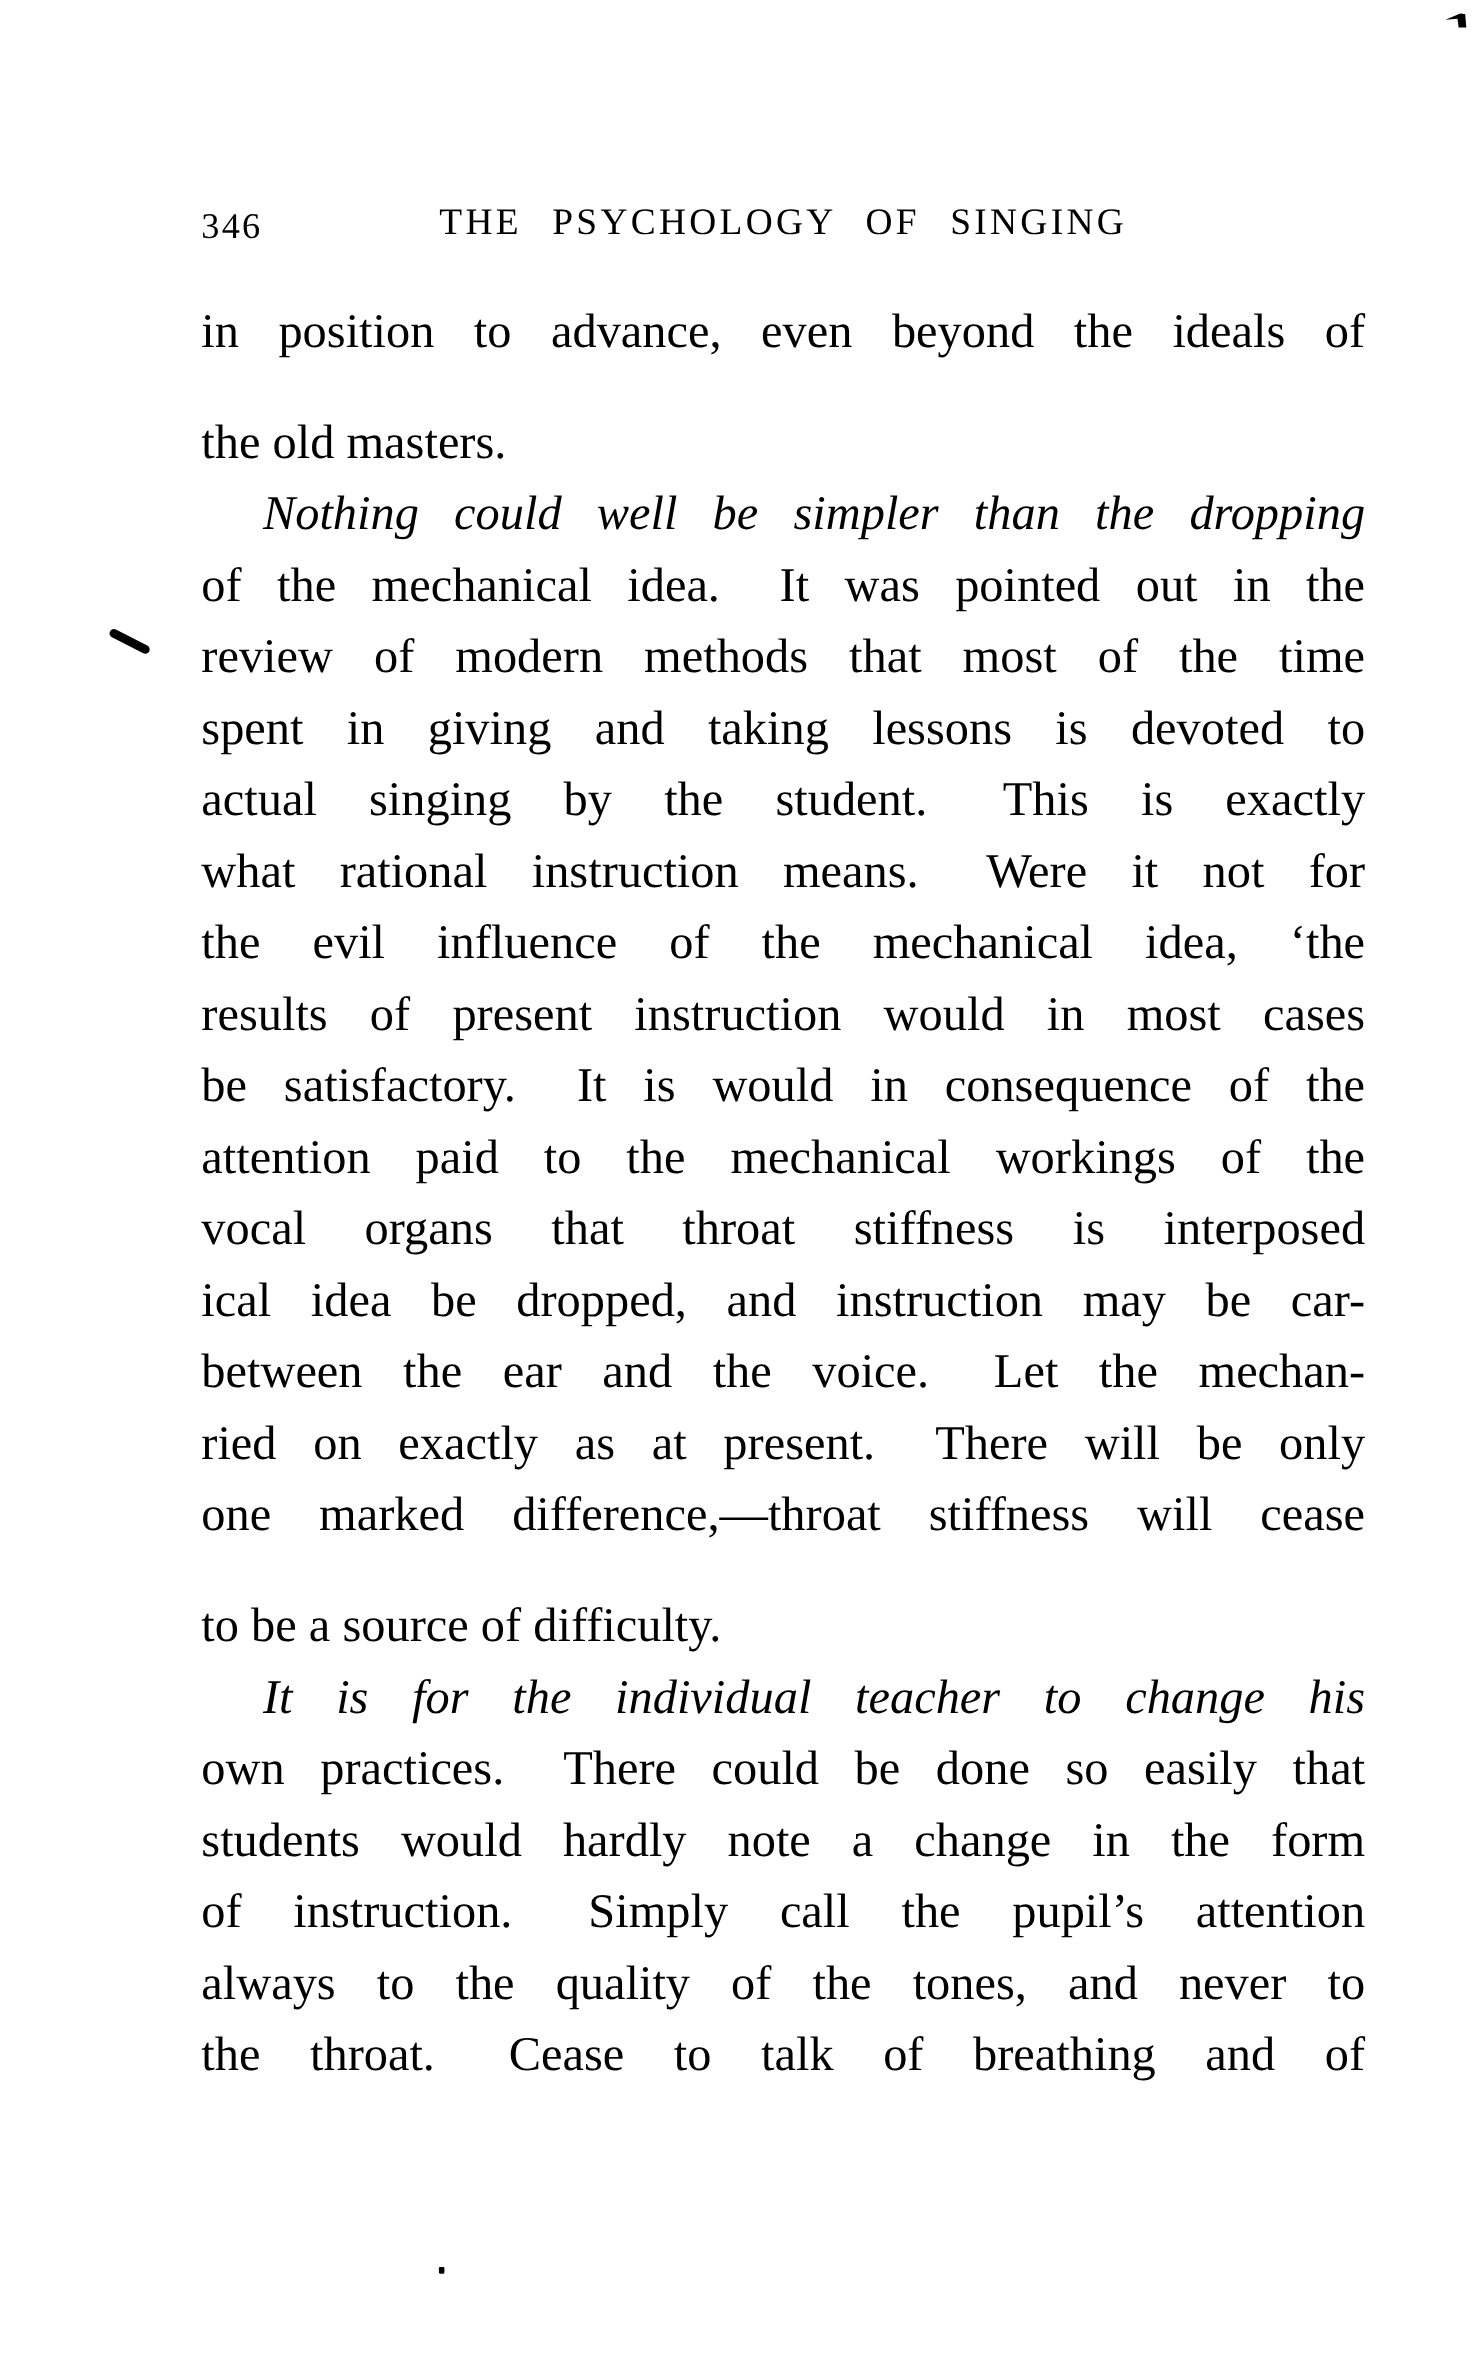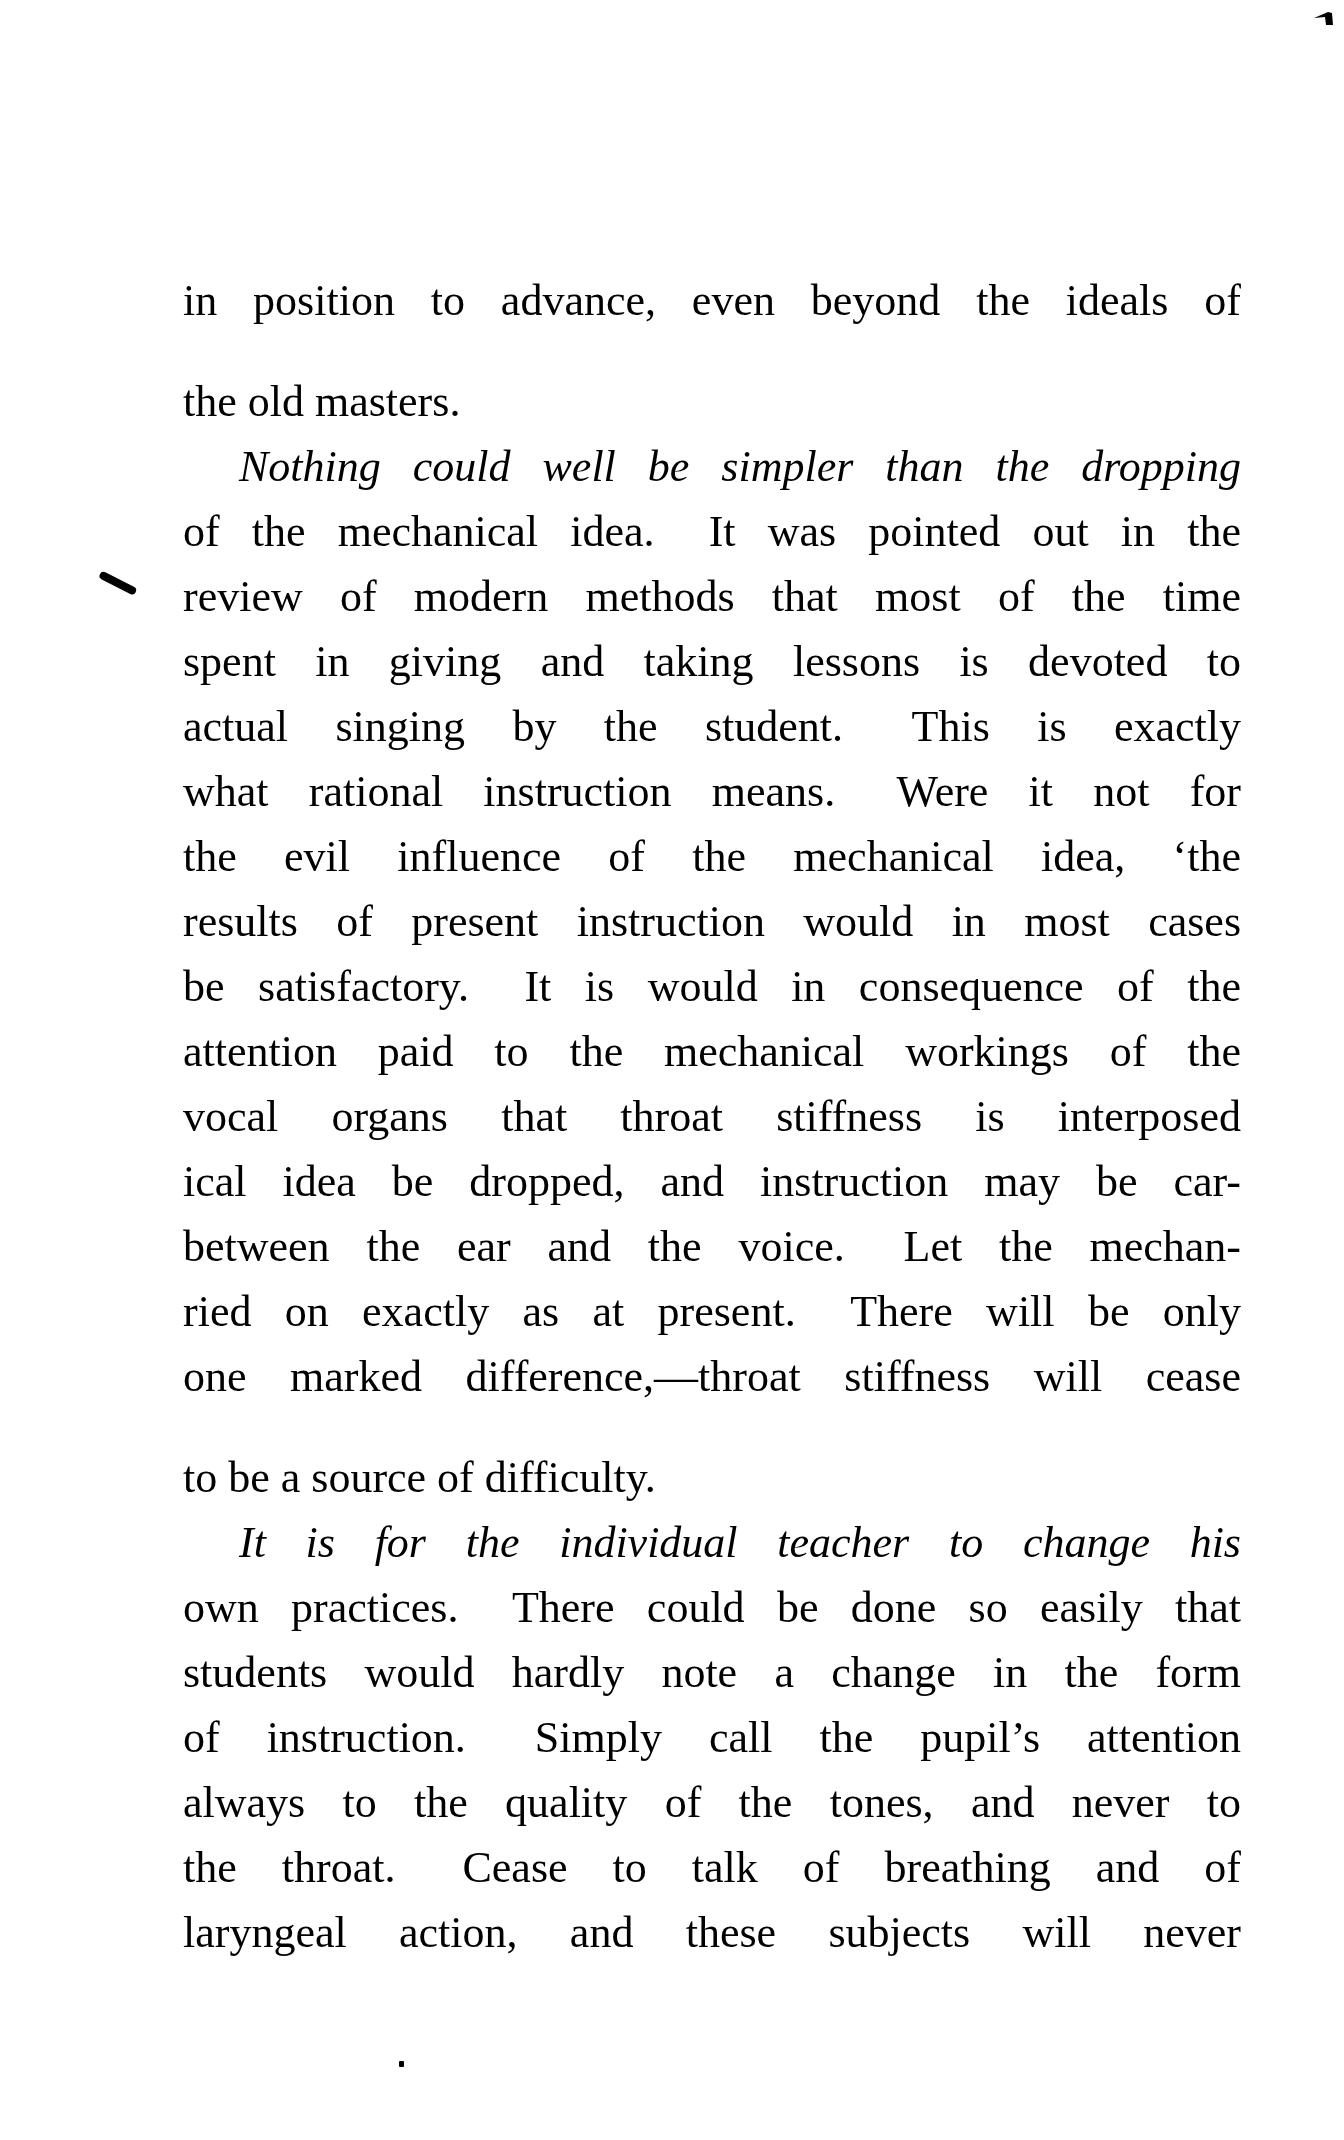--- a/index.html
+++ b/index.html
@@ -96,20 +96,24 @@
 <body>
 
 <div class="page">
 
   <div class="corner-mark">
     <svg width="20" height="16" viewBox="0 0 20 16" xmlns="http://www.w3.org/2000/svg">
       <path d="M0,6 L14,0 L18,1 L19,13 L12,13 L11,5 Z" fill="#000000"></path>
     </svg>
   </div>
 
+  <header class="running-head">
+    <span class="folio">346</span>
+    <span class="running-title">THE PSYCHOLOGY OF SINGING</span>
+  </header>
 
   <main class="text-block">
       <div class="line">in position to advance, even beyond the ideals of</div>
       <div class="line no-just">the old masters.</div>
       <div class="line indent">Nothing could well be simpler than the dropping</div>
       <div class="line">of the mechanical idea.  It was pointed out in the</div>
       <div class="line">review of modern methods that most of the time</div>
       <div class="line">spent in giving and taking lessons is devoted to</div>
       <div class="line">actual singing by the student.  This is exactly</div>
       <div class="line">what rational instruction means.  Were it not for</div>
@@ -122,20 +126,19 @@
       <div class="line">between the ear and the voice.  Let the mechan-</div>
       <div class="line">ried on exactly as at present.  There will be only</div>
       <div class="line">one marked difference,—throat stiffness will cease</div>
       <div class="line no-just">to be a source of difficulty.</div>
       <div class="line indent">It is for the individual teacher to change his</div>
       <div class="line">own practices.  There could be done so easily that</div>
       <div class="line">students would hardly note a change in the form</div>
       <div class="line">of instruction.  Simply call the pupil’s attention</div>
       <div class="line">always to the quality of the tones, and never to</div>
       <div class="line">the throat.  Cease to talk of breathing and of</div>
-      <div class="line">laryngeal action, and these subjects will never</div>
     </main>
 
   <div class="margin-stroke"></div>
 
   <div class="ink-dot"></div>
 
 </div>
 
 </body></html>

